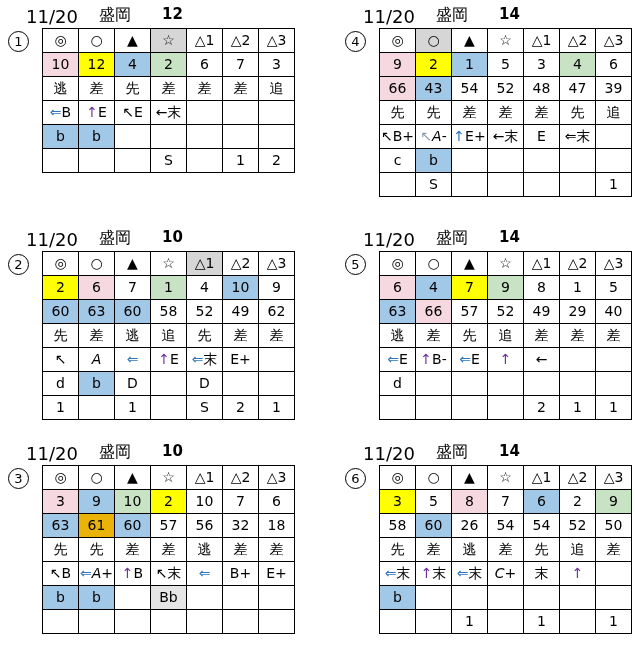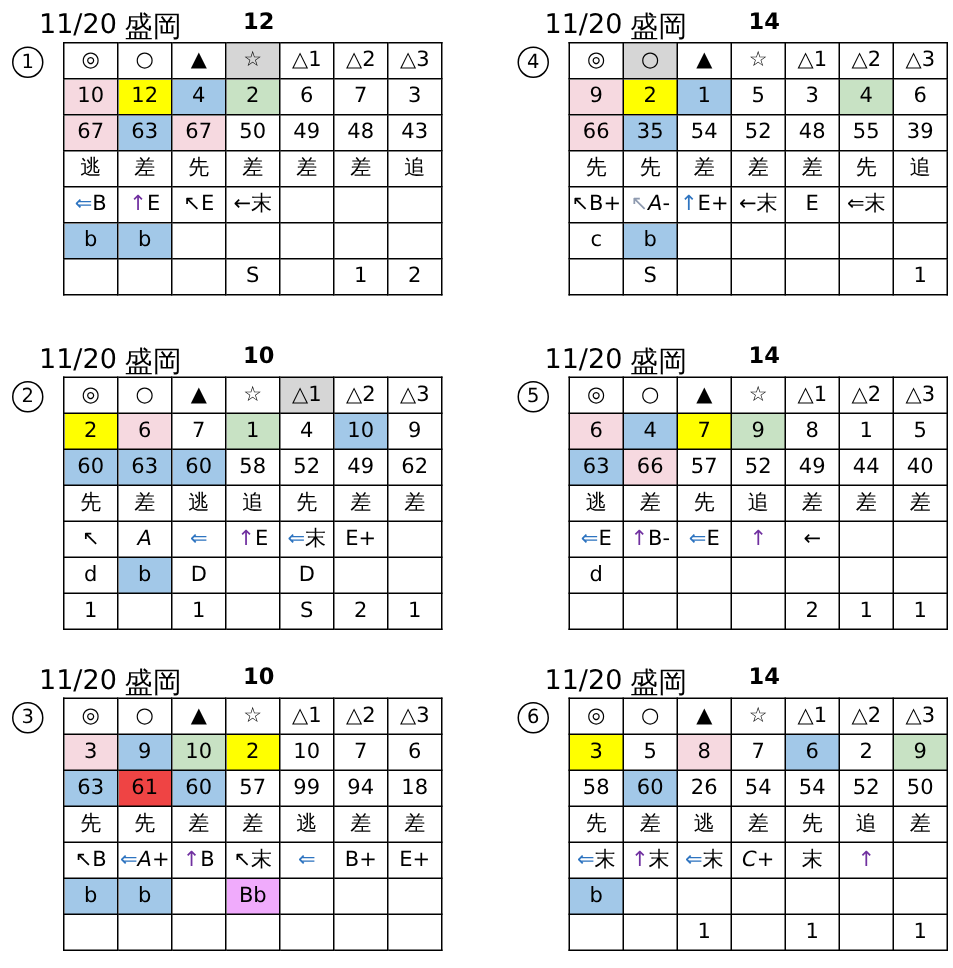--- a/index.html
+++ b/index.html
@@ -2,21 +2,21 @@
 <html><head>
 <meta charset="utf-8">
 <style>
   html,body{margin:0;padding:0;}
   body{
     width:635px;height:645px;position:relative;background:#ffffff;
     font-family:"DejaVu Sans",sans-serif;color:#000;
   }
   .block{position:absolute;width:300px;height:200px;}
   .hdr-date{position:absolute;top:2px;left:18px;font-size:18px;}
-  .hdr-track{position:absolute;top:1px;left:75px;font-size:19px;}
+  .hdr-track{position:absolute;top:1px;left:91px;font-size:16px;}
   .hdr-race{position:absolute;top:1px;left:154px;font-size:15px;font-weight:bold;}
   .badge{
     position:absolute;left:0;top:27px;width:19px;height:19px;
     border:1.2px solid #000;border-radius:50%;
     font-size:13px;line-height:19px;text-align:center;
   }
   table.grid{border-collapse:collapse;position:absolute;left:34px;top:24px;}
   table.grid td{
     border:1px solid #000;width:35px;height:23px;padding:0;
     text-align:center;vertical-align:middle;
@@ -49,29 +49,20 @@
         <tr>
           <td style="background: rgb(246, 217, 224);">10</td>
           <td style="background: rgb(255, 255, 0);">12</td>
           <td style="background: rgb(162, 200, 232);">4</td>
           <td style="background: rgb(200, 226, 196);">2</td>
           <td>6</td>
           <td>7</td>
           <td>3</td>
         </tr>
         <tr>
-          <td style="background: rgb(246, 217, 224);">67</td>
-          <td style="background: rgb(162, 200, 232);">63</td>
-          <td style="background: rgb(246, 217, 224);">67</td>
-          <td>50</td>
-          <td>49</td>
-          <td>48</td>
-          <td>43</td>
-        </tr>
-        <tr>
           <td>逃</td>
           <td>差</td>
           <td>先</td>
           <td>差</td>
           <td>差</td>
           <td>差</td>
           <td>追</td>
         </tr>
         <tr>
           <td><span style="color: rgb(46, 116, 192);">⇐</span><span>B</span></td>
@@ -198,25 +189,25 @@
           <td style="background: rgb(246, 217, 224);">3</td>
           <td style="background: rgb(162, 200, 232);">9</td>
           <td style="background: rgb(200, 226, 196);">10</td>
           <td style="background: rgb(255, 255, 0);">2</td>
           <td>10</td>
           <td>7</td>
           <td>6</td>
         </tr>
         <tr>
           <td style="background: rgb(162, 200, 232);">63</td>
-          <td style="background: #ef4444;">61</td>
+          <td style="background: #eab308;">61</td>
           <td style="background: rgb(162, 200, 232);">60</td>
           <td>57</td>
-          <td>99</td>
-          <td>94</td>
+          <td>56</td>
+          <td>32</td>
           <td>18</td>
         </tr>
         <tr>
           <td>先</td>
           <td>先</td>
           <td>差</td>
           <td>差</td>
           <td>逃</td>
           <td>差</td>
           <td>差</td>
@@ -227,21 +218,21 @@
           <td><span style="color: rgb(112, 48, 160);">↑</span><span>B</span></td>
           <td><span>↖</span><span>末</span></td>
           <td><span style="color: rgb(46, 116, 192);">⇐</span></td>
           <td>B+</td>
           <td>E+</td>
         </tr>
         <tr>
           <td style="background: rgb(162, 200, 232);">b</td>
           <td style="background: rgb(162, 200, 232);">b</td>
           <td></td>
-          <td style="background: #f0abfc;">Bb</td>
+          <td style="background: #e5e5e5;">Bb</td>
           <td></td>
           <td></td>
           <td></td>
         </tr>
         <tr>
           <td></td>
           <td></td>
           <td></td>
           <td></td>
           <td></td>
@@ -272,25 +263,25 @@
           <td style="background: rgb(246, 217, 224);">9</td>
           <td style="background: rgb(255, 255, 0);">2</td>
           <td style="background: rgb(162, 200, 232);">1</td>
           <td>5</td>
           <td>3</td>
           <td style="background: rgb(200, 226, 196);">4</td>
           <td>6</td>
         </tr>
         <tr>
           <td style="background: rgb(246, 217, 224);">66</td>
-          <td style="background: rgb(162, 200, 232);">35</td>
+          <td style="background: rgb(162, 200, 232);">43</td>
           <td>54</td>
           <td>52</td>
           <td>48</td>
-          <td>55</td>
+          <td>47</td>
           <td>39</td>
         </tr>
         <tr>
           <td>先</td>
           <td>先</td>
           <td>差</td>
           <td>差</td>
           <td>差</td>
           <td>先</td>
           <td>追</td>
@@ -350,21 +341,21 @@
           <td>8</td>
           <td>1</td>
           <td>5</td>
         </tr>
         <tr>
           <td style="background: rgb(162, 200, 232);">63</td>
           <td style="background: rgb(246, 217, 224);">66</td>
           <td>57</td>
           <td>52</td>
           <td>49</td>
-          <td>44</td>
+          <td>29</td>
           <td>40</td>
         </tr>
         <tr>
           <td>逃</td>
           <td>差</td>
           <td>先</td>
           <td>追</td>
           <td>差</td>
           <td>差</td>
           <td>差</td>

